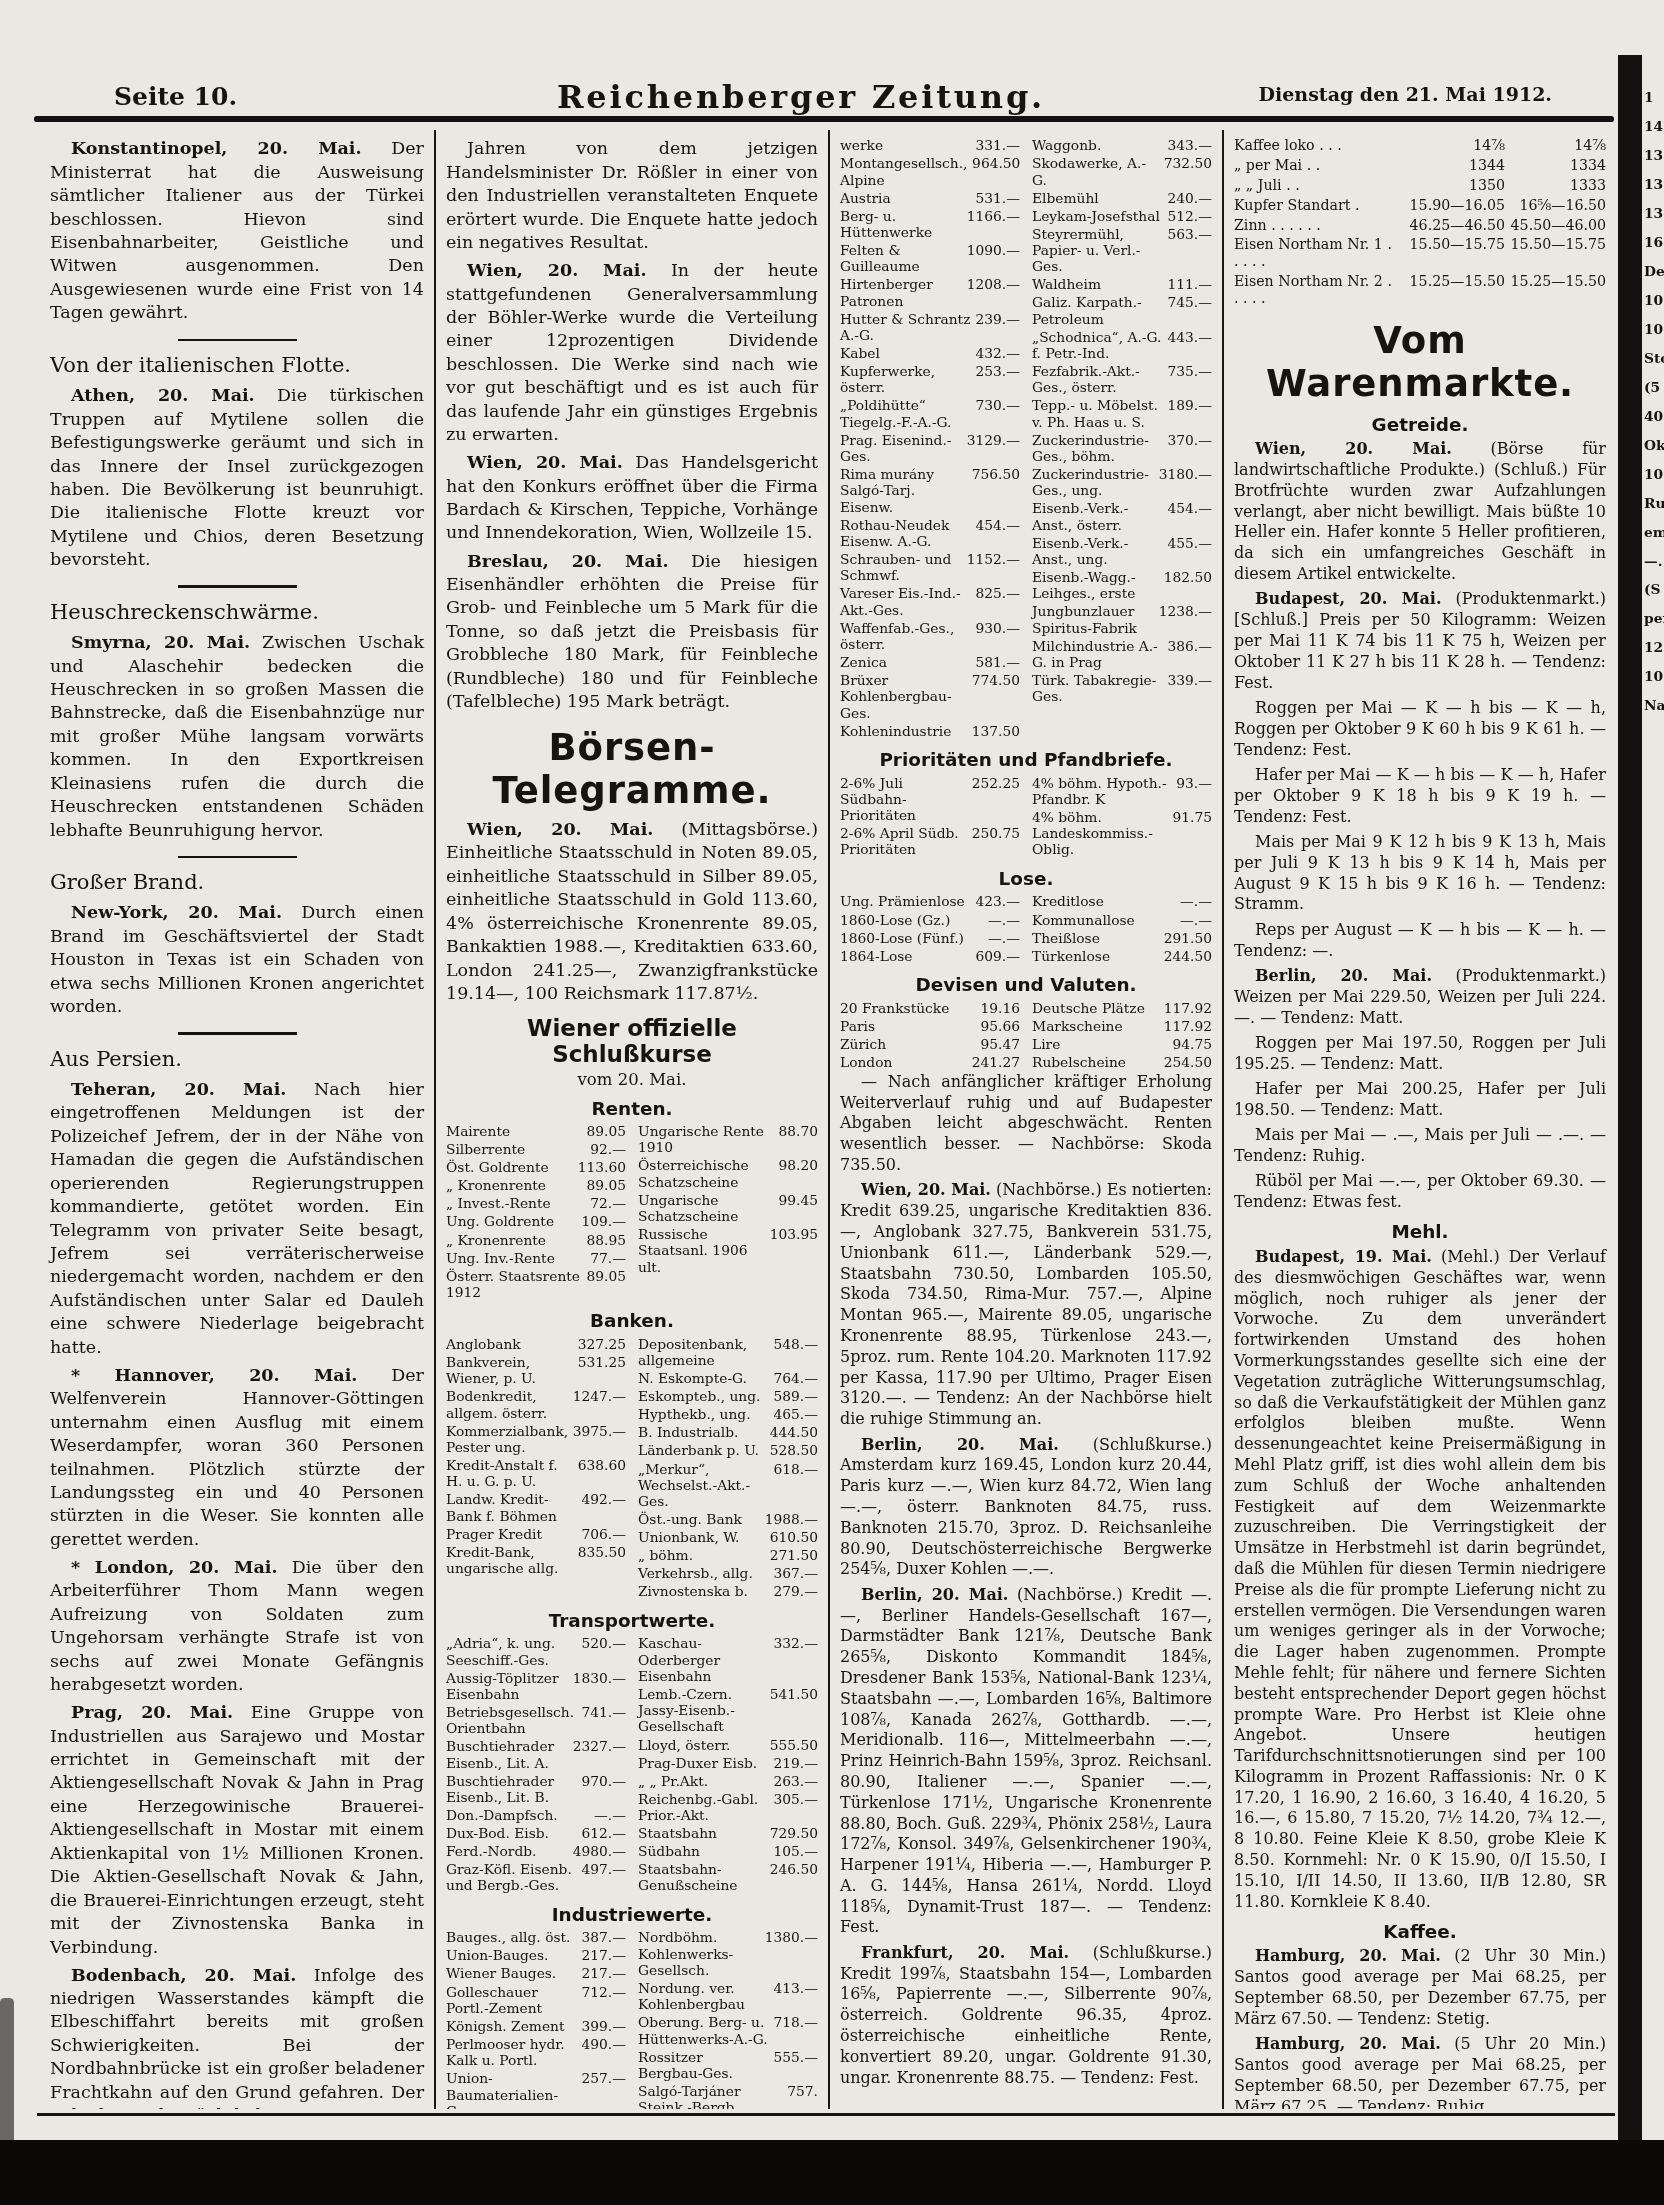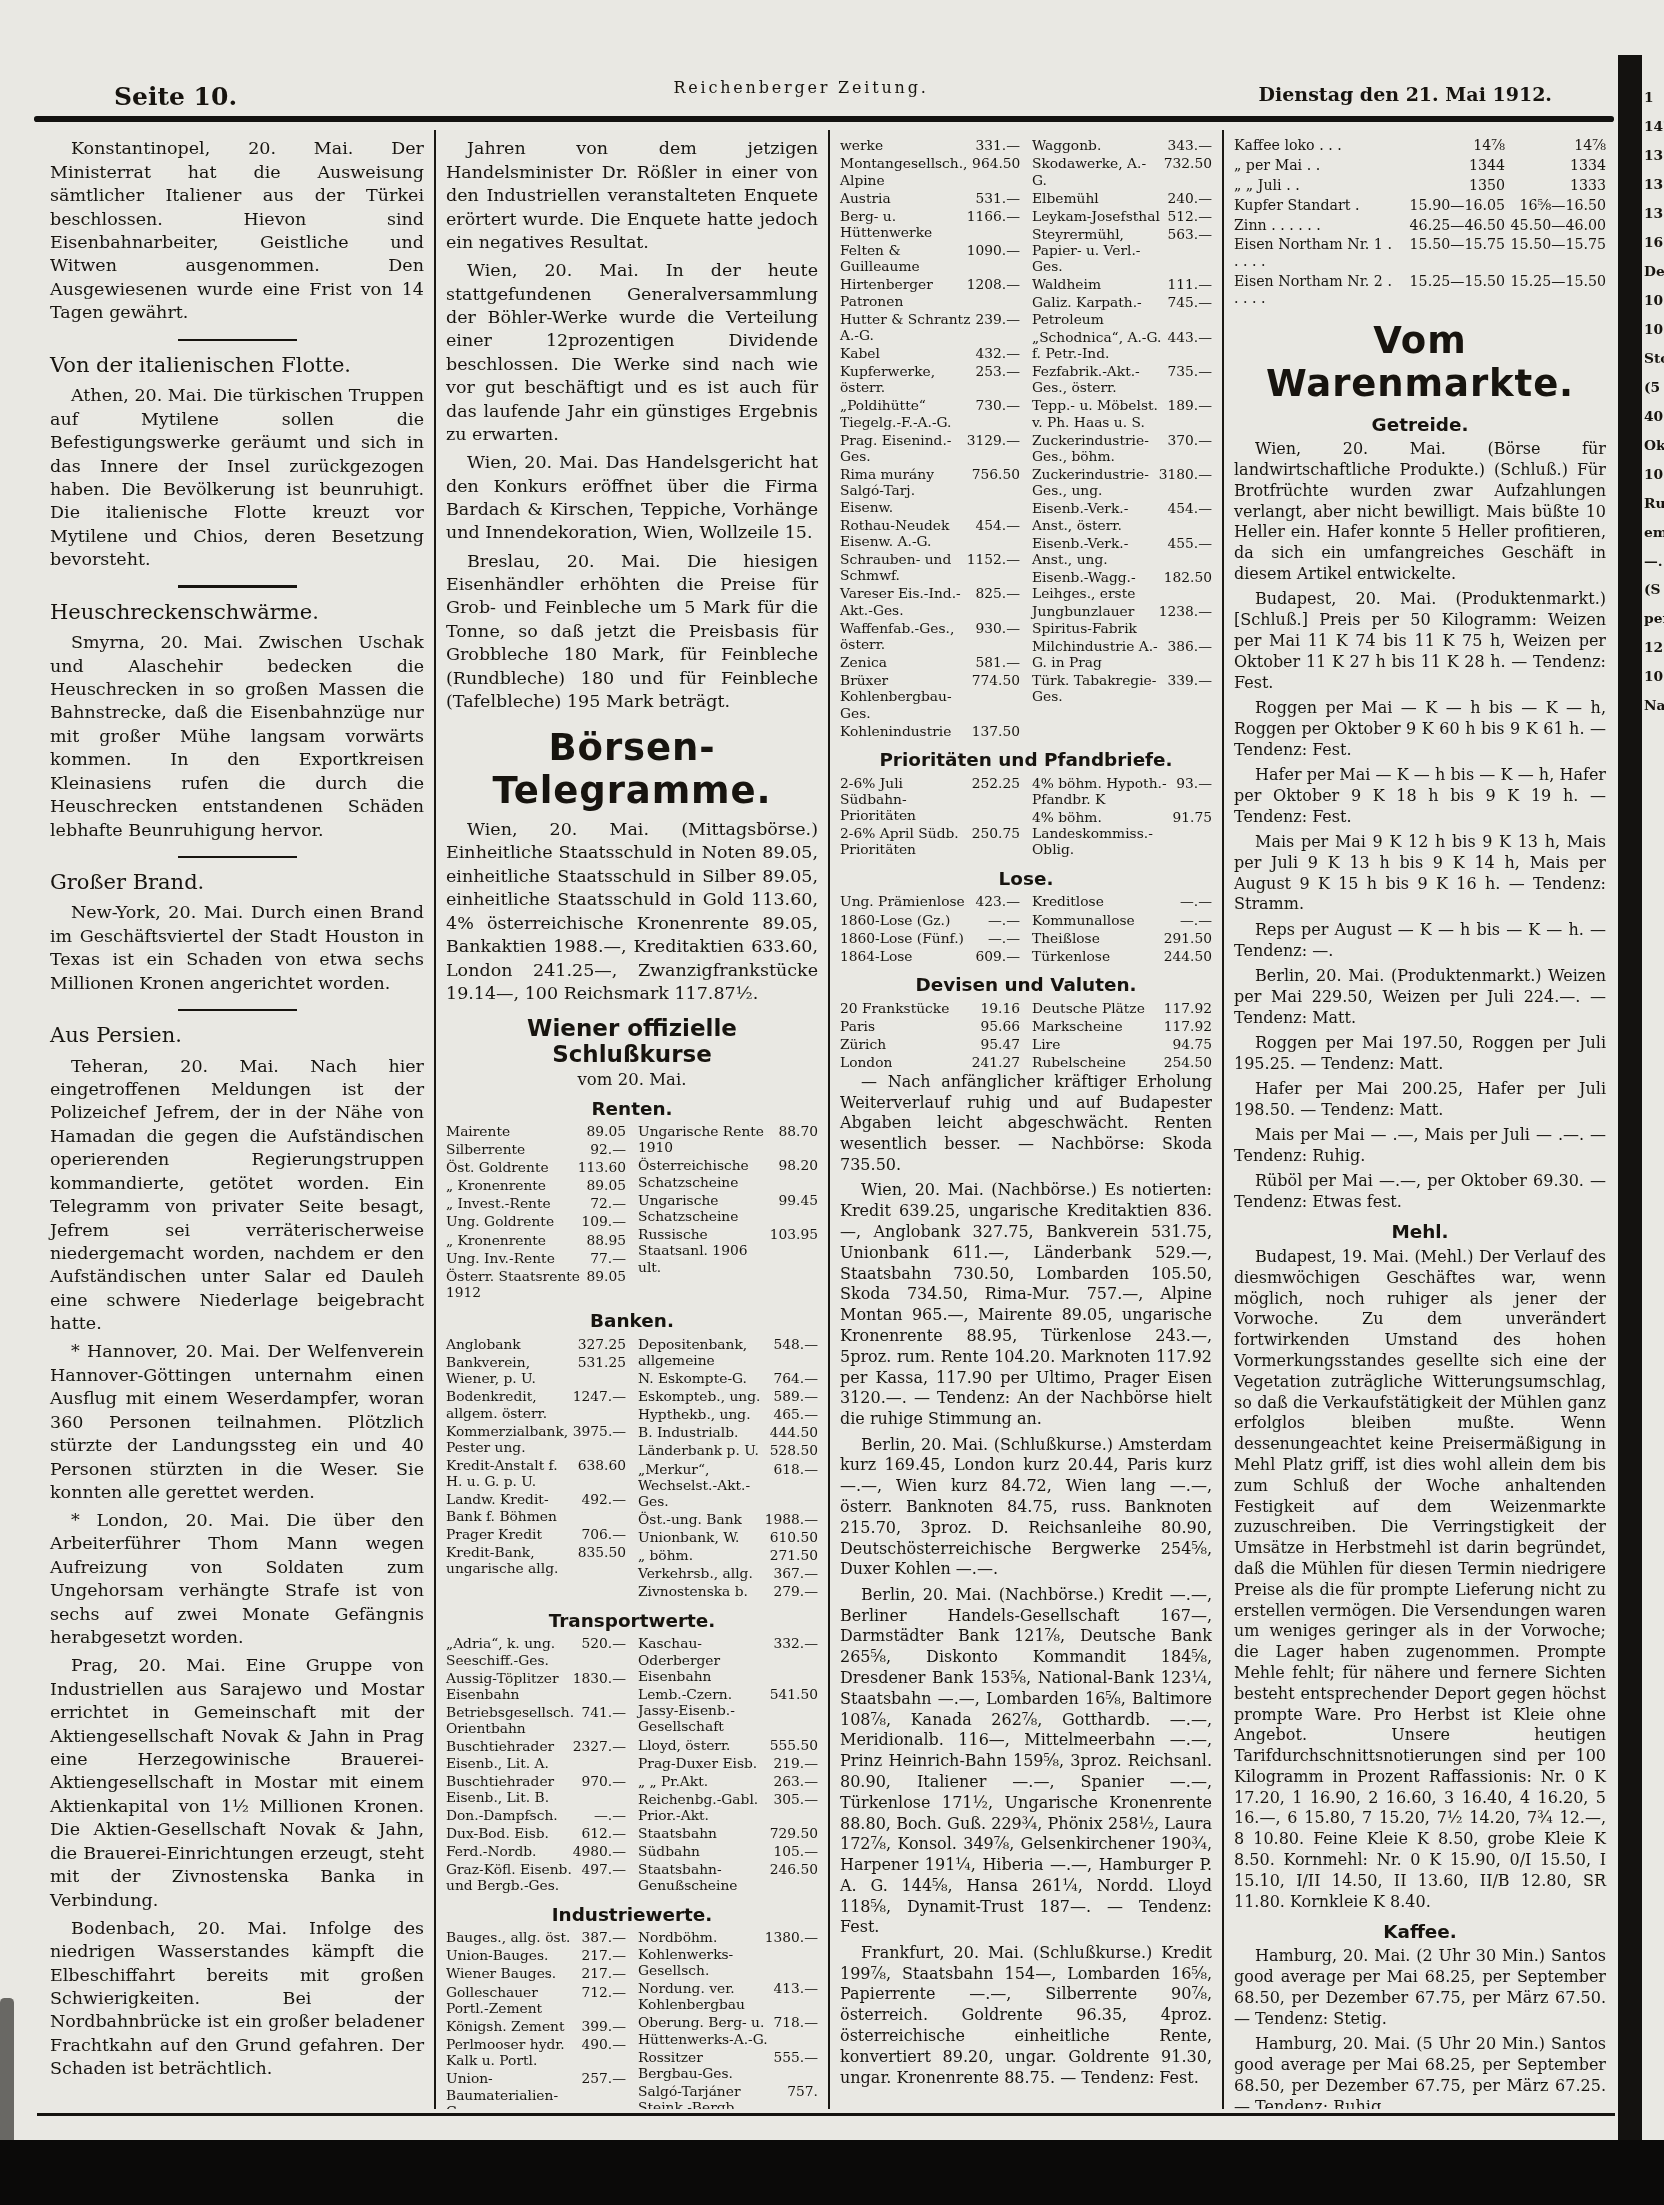--- a/index.html
+++ b/index.html
@@ -1,31 +1,31 @@
 <!DOCTYPE html>
 <html style="font-size:7.3px"><head>
 <meta charset="utf-8">
 <style>
   html,body{margin:0;padding:0;background:#0c0b0a;}
   .page{position:relative;width:1664px;height:2205px;background:#e9e8e3;overflow:hidden;
         font-family:"DejaVu Serif","Liberation Serif",serif;color:#17140f;}
   
   .masthead{position:absolute;top:78px;left:41px;width:1571px;height:32px;}
   .pageno{position:absolute;left:73px;top:3.7px;font-size:25px;font-weight:bold;}
-  .mast-title{position:absolute;left:0;right:51px;top:0;text-align:center;font-size:16px;font-weight:normal;letter-spacing:2.8px;}
+  .mast-title{position:absolute;left:0;right:51px;top:0;text-align:center;font-size:32px;font-weight:bold;letter-spacing:2.8px;}
   .mast-date{position:absolute;right:60px;top:4.6px;font-size:19px;font-weight:bold;}
   .header-rule{position:absolute;top:116px;left:34px;width:1580px;height:5.5px;background:#131210;border-radius:2.8px;}
   
   .cols{position:absolute;top:130px;left:40px;width:1574px;height:1979px;display:flex;}
   .col{flex:0 0 394px;box-sizing:border-box;padding:7.3px 10px 0 10px;overflow:hidden;height:100%;}
   .col + .col{border-left:2.3px solid #191713;}
   
   .art{font-size:17.5px;line-height:1.34;text-align:justify;text-indent:21px;margin:0 0 4.6px 0;}
   .c3 .art,.c4 .art{font-size:16px;line-height:1.3;}
-  .dl{font-weight:normal;margin-top:37px;}
+  .dl{font-weight:bold;margin-top:37px;}
   .headline{font-weight:normal;text-align:left;font-size:21px;margin:13.8px 0 7.3px 0;text-indent:0;}
   .headline::before{content:"";display:block;width:119px;height:2.3px;background:#17140f;margin:0 auto 12px auto;}
   .bighead{font-family:"DejaVu Sans","Liberation Sans",sans-serif;font-weight:bold;text-align:center;
            font-size:37px;margin:12px 0 6.4px 0;letter-spacing:0.9px;}
   .midhead{font-family:"DejaVu Sans","Liberation Sans",sans-serif;font-weight:bold;text-align:center;
            font-size:23px;margin:10px 0 2.8px 0;}
   .subhead{text-align:center;font-size:16.5px;margin:0 0 3.7px 0;}
   .sec-title{font-family:"DejaVu Sans","Liberation Sans",sans-serif;font-weight:bold;text-align:center;
              font-size:18.4px;margin:8.3px 0 4.6px 0;}
   

